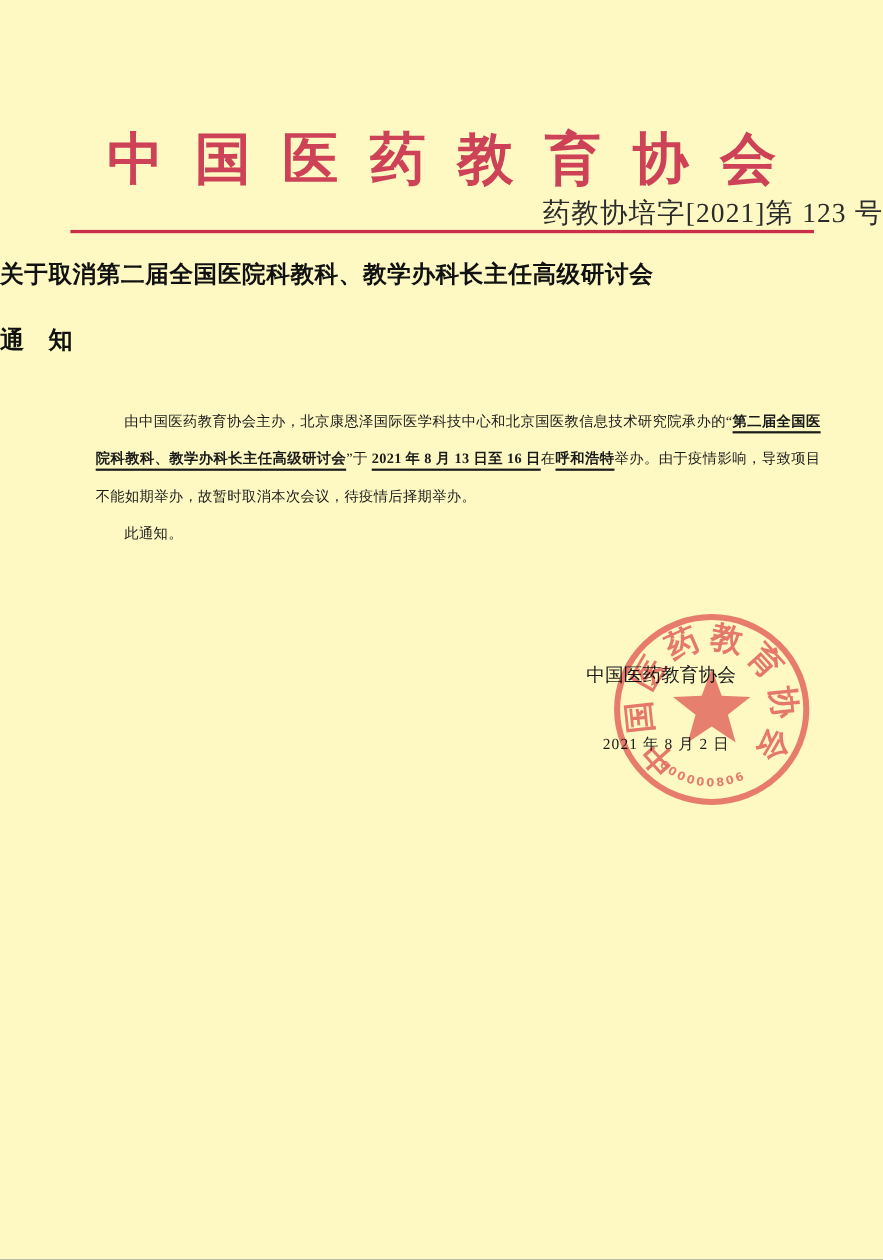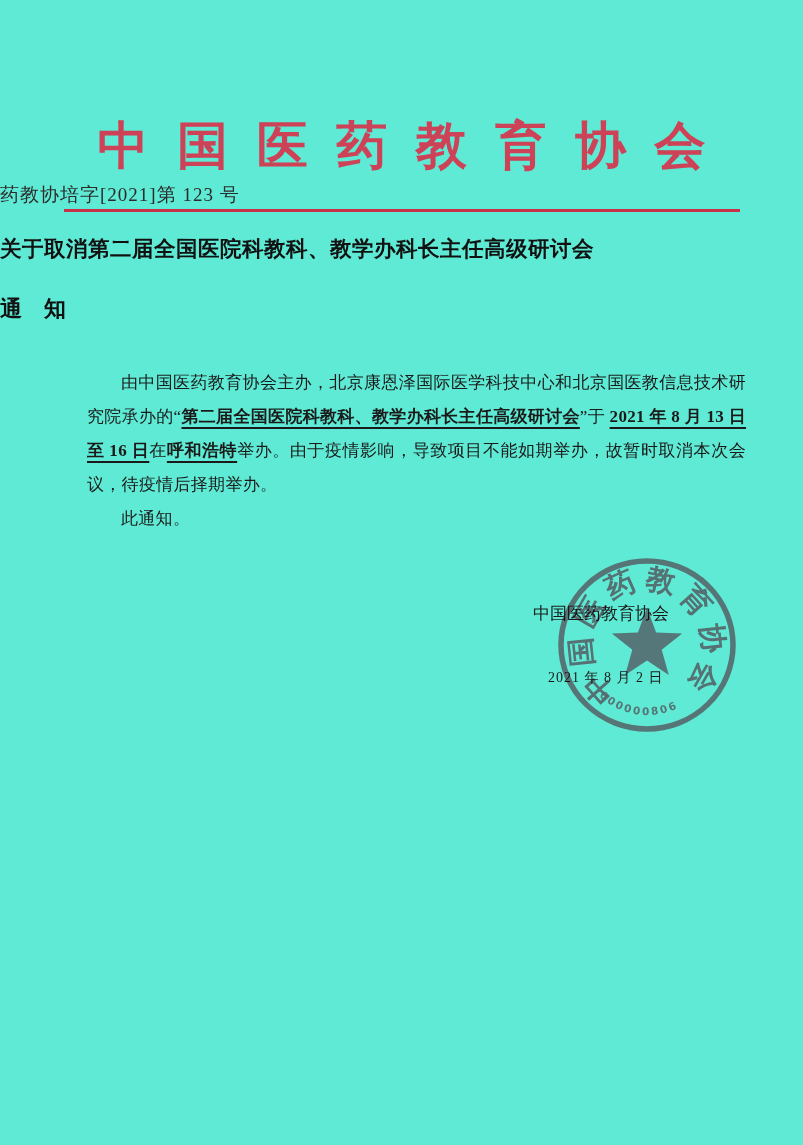--- a/index.html
+++ b/index.html
@@ -2,42 +2,42 @@
 <html><head>
 <meta charset="utf-8">
 <style>
   * { margin: 0; padding: 0; box-sizing: border-box; }
   html, body { background: #888; }
   .page {
     position: relative;
     width: 803px;
     height: 1145px;
     margin: 0 auto;
-    background: #5eead4;
+    background: #fef9c3;
     overflow: hidden;
     font-family: "Liberation Serif", "DejaVu Serif", serif;
     color: #161616;
   }
   .org-name {
     position: absolute;
     top: 112px; left: 0; right: 0;
     text-align: center;
     font-size: 51px;
     line-height: 68px;
     font-weight: bold;
     color: #ce4257;
     letter-spacing: 0.56em;
     text-indent: 0.56em;
     white-space: nowrap;
   }
   .doc-number {
     position: absolute;
     top: 182px; left: 0; right: 0;
-    text-align: left;
-    font-size: 19px;
+    text-align: right;
+    font-size: 25px;
     line-height: 26px;
     color: #2b2b2b;
     letter-spacing: 1px;
   }
   .divider {
     position: absolute;
     top: 209px; left: 64px;
     width: 676px; height: 3px;
     background: #c9304a;
   }
@@ -57,21 +57,21 @@
     text-align: left;
     font-size: 22px;
     line-height: 30px;
     font-weight: bold;
     color: #111111;
   }
   .body-text {
     position: absolute;
     top: 366px; left: 87px;
     width: 659px;
-    font-size: 17px;
+    font-size: 13px;
     line-height: 34px;
     text-align: justify;
     letter-spacing: 0.3px;
     color: #1a1a1a;
   }
   .body-text p { text-indent: 2em; margin: 0; }
   .hl {
     font-weight: bold;
     text-decoration: underline;
     text-underline-offset: 5px;

